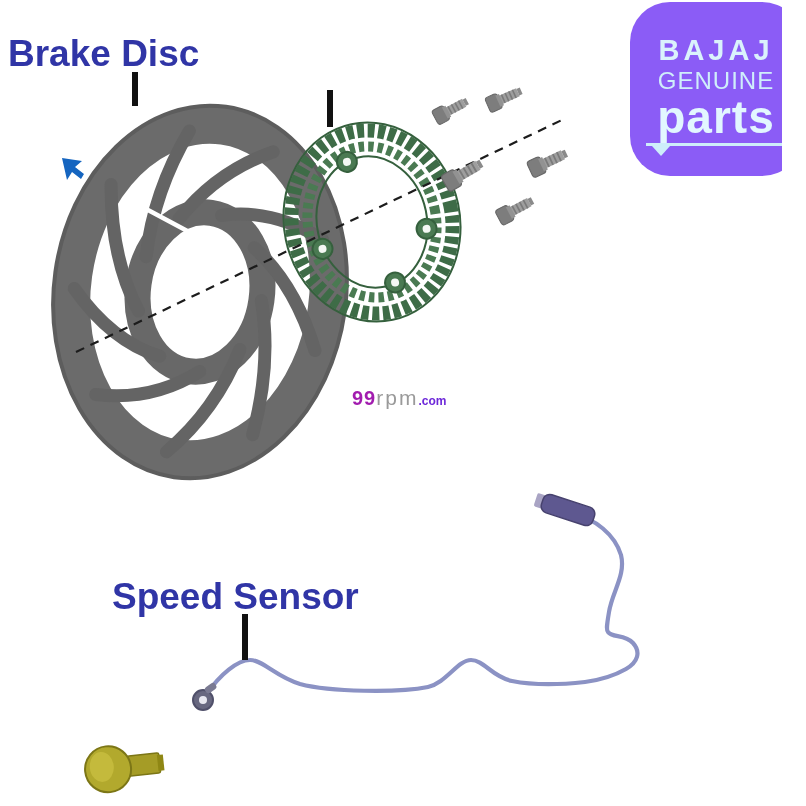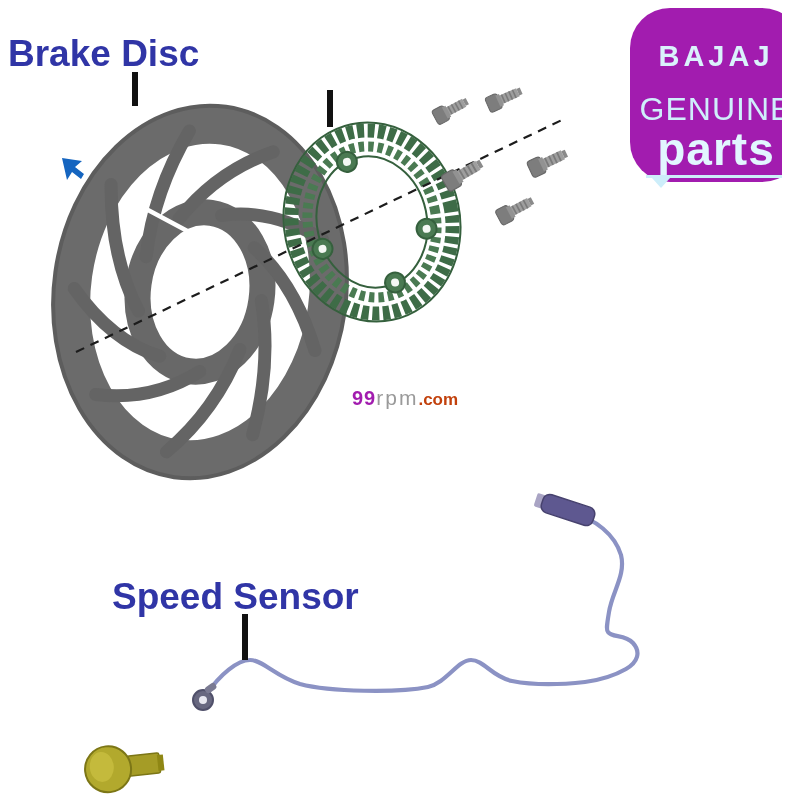--- a/index.html
+++ b/index.html
@@ -18,35 +18,35 @@
   #brake-disc-label{left:8px;top:33px;}
   #sensor-disc-label{left:249px;top:52px;}
   #speed-sensor-label{left:112px;top:576px;}
 
   #watermark{
     position:absolute;left:352px;top:386px;
     white-space:nowrap;user-select:none;
   }
   #watermark .wm1{color:#a21caf;font-size:20px;font-weight:600;letter-spacing:1px;}
   #watermark .wm2{color:#9a9a9a;font-size:21px;font-weight:400;letter-spacing:2px;}
-  #watermark .wm3{color:#c2410c;font-size:17px;font-weight:700;}
+  #watermark .wm3{color:#6d28d9;font-size:12px;font-weight:700;}
 
   #badge{
-    position:absolute;left:630px;top:8px;width:172px;height:174px;
-    background:#a21caf;border-radius:40px;
+    position:absolute;left:630px;top:2px;width:172px;height:174px;
+    background:#8b5cf6;border-radius:40px;
     display:flex;flex-direction:column;align-items:center;
     box-sizing:border-box;padding-top:34px;
   }
   #badge .brand{
     color:#daf2fc;font-size:29px;font-weight:700;letter-spacing:4px;
     line-height:1.0;
   }
   #badge .subtitle{
-    color:#cfeefb;font-size:32px;font-weight:400;letter-spacing:1px;
-    margin-top:22px;line-height:1.0;
+    color:#cfeefb;font-size:24px;font-weight:400;letter-spacing:1px;
+    margin-top:4px;line-height:1.0;
   }
   #badge .word{
     color:#e2f6ff;font-size:46px;font-weight:700;letter-spacing:1px;
     margin-top:1px;line-height:1.0;
   }
   #badge .underline-wrap{
     position:relative;width:140px;height:12px;margin-top:3px;
   }
   #badge .underline-bar{
     position:absolute;left:0;top:0;width:140px;height:3px;background:#cdeefa;

